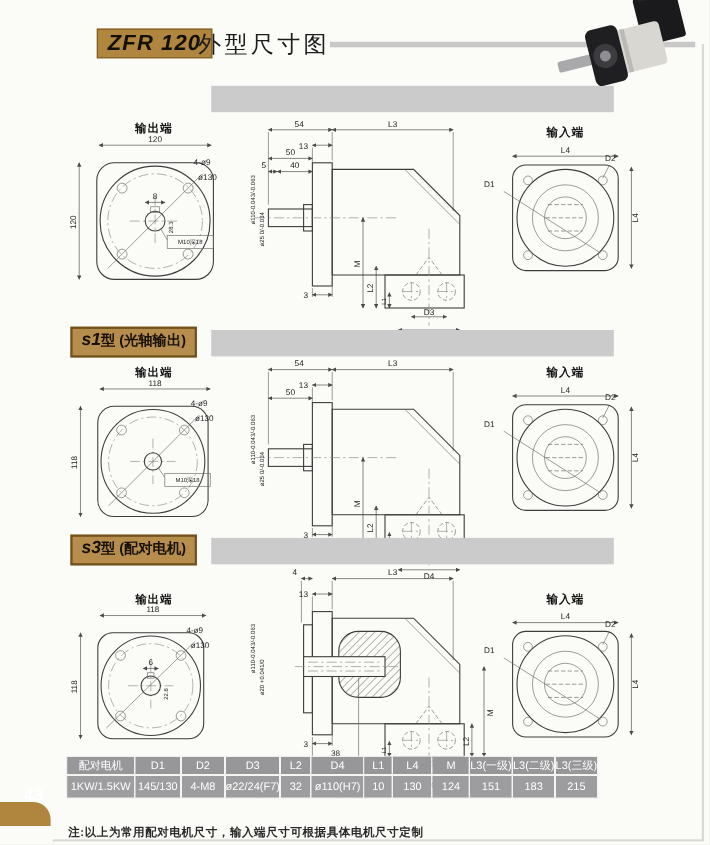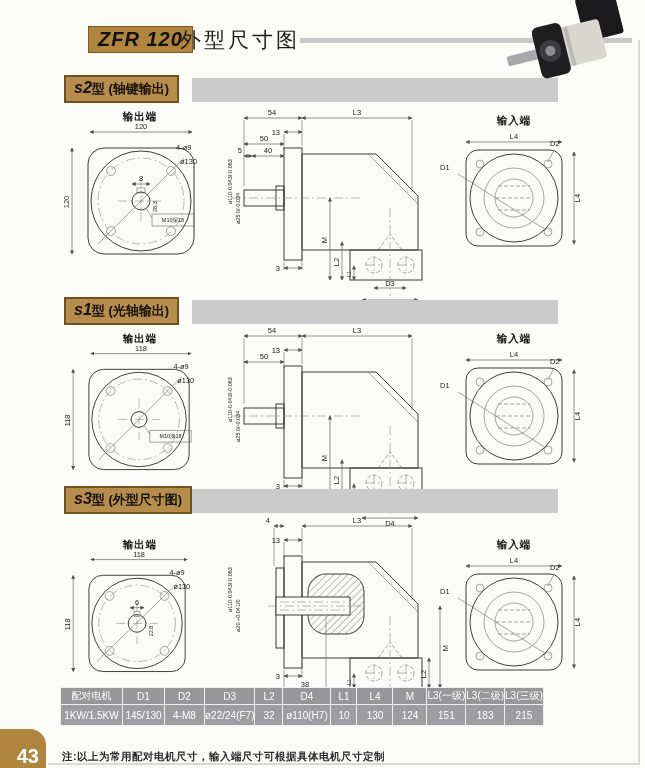--- a/index.html
+++ b/index.html
@@ -32,23 +32,23 @@
   .ds{font-size:5.5px;fill:#222;}
   .ct{font-size:10.5px;fill:#111;font-weight:bold;letter-spacing:1px;}
   
   .dim-table{position:absolute;left:60px;top:687px;border-collapse:collapse;table-layout:fixed;}
   .dim-table th,.dim-table td{border:1px solid #efefed;color:#fff;text-align:center;
        font-weight:normal;font-size:10px;padding:0;height:20px;overflow:hidden;white-space:nowrap;}
   .dim-table thead th{background:#97979a;height:16px;font-size:10px;}
   .dim-table tbody td{background:#a6a6a9;}
   .dim-table tbody tr:last-child td{background:#9d9da0;}
   .note{position:absolute;left:62px;top:750px;font-size:10.5px;font-weight:bold;color:#2a2a2a;letter-spacing:0.5px;}
-  .page-num{position:absolute;left:0;top:729px;width:46px;height:39px;background:#b0853e;
-            border-radius:0 16px 0 0;color:#fff;font-size:20px;font-weight:bold;
-            display:flex;align-items:flex-end;justify-content:flex-end;padding:0 7px 0 0;box-sizing:border-box;}
+  .page-num{position:absolute;left:0;top:729px;width:46px;height:22px;background:#b0853e;
+            border-radius:0 16px 0 0;color:#fff;font-size:16px;font-weight:bold;
+            display:flex;align-items:flex-end;justify-content:flex-end;padding:0 7px 18px 0;box-sizing:border-box;}
 </style>
 </head>
 <body>
 
 <div class="page">
 
   
   <svg width="0" height="0">
     <defs>
       <marker id="arr" markerWidth="8" markerHeight="8" refX="3.6" refY="2" orient="auto-start-reverse" markerUnits="userSpaceOnUse">
@@ -76,23 +76,20 @@
       <rect x="-2" y="-20" width="44" height="40" rx="4" fill="#d9d7d2"></rect>
       <rect x="6" y="-20" width="4" height="40" fill="#bcbab5"></rect>
       <rect x="-26" y="-26" width="30" height="52" rx="6" fill="#1f1f22"></rect>
       <circle cx="-12" cy="0" r="11" fill="#3c3c40"></circle>
       <circle cx="-12" cy="0" r="5" fill="#8f8f92"></circle>
     </g>
   </svg>
 
   
   <div class="sec-bar" style="top:78px;"></div>
-  <div class="sec-box" style="top:75px;">
-    <span class="sec-code">s2</span><span class="sec-suffix">型 (轴键输出)</span>
-  </div>
 
   <div class="drawrow" style="top:104px;height:210px;">
 
     <svg style="left:58px;top:4px;" width="165" height="190" viewBox="0 0 165 190">
       <text class="ct" x="82" y="12" text-anchor="middle">输出端</text>
       <line class="dim" x1="32" y1="24" x2="134" y2="24"></line>
       <text class="dt" x="83" y="21" text-anchor="middle">120</text>
       <line class="dim" x1="14" y1="40" x2="14" y2="146"></line>
       <text class="dt" transform="translate(11,94) rotate(-90)" text-anchor="middle">120</text>
       <rect class="ol" x="30" y="40" width="106" height="106" rx="16"></rect>
@@ -288,21 +285,21 @@
       <line class="tl" x1="26" y1="62" x2="114" y2="118"></line>
       <text class="dt" x="8" y="58">D1</text>
       <line class="tl" x1="122" y1="38" x2="116" y2="50"></line>
       <text class="dt" x="118" y="34">D2</text>
     </svg>
   </div>
 
   
   <div class="sec-bar" style="top:489px;"></div>
   <div class="sec-box" style="top:486px;">
-    <span class="sec-code">s3</span><span class="sec-suffix">型 (外型尺寸图)</span>
+    <span class="sec-code">s3</span><span class="sec-suffix">型 (配对电机)</span>
   </div>
 
   <div class="drawrow" style="top:512px;height:210px;">
     <svg style="left:58px;top:24px;" width="165" height="165" viewBox="0 0 165 168">
       <text class="ct" x="82" y="12" text-anchor="middle">输出端</text>
       <line class="dim" x1="32" y1="24" x2="130" y2="24"></line>
       <text class="dt" x="81" y="21" text-anchor="middle">118</text>
       <line class="dim" x1="14" y1="40" x2="14" y2="138"></line>
       <text class="dt" transform="translate(11,90) rotate(-90)" text-anchor="middle">118</text>
       <rect class="ol" x="30" y="40" width="98" height="98" rx="14"></rect>

